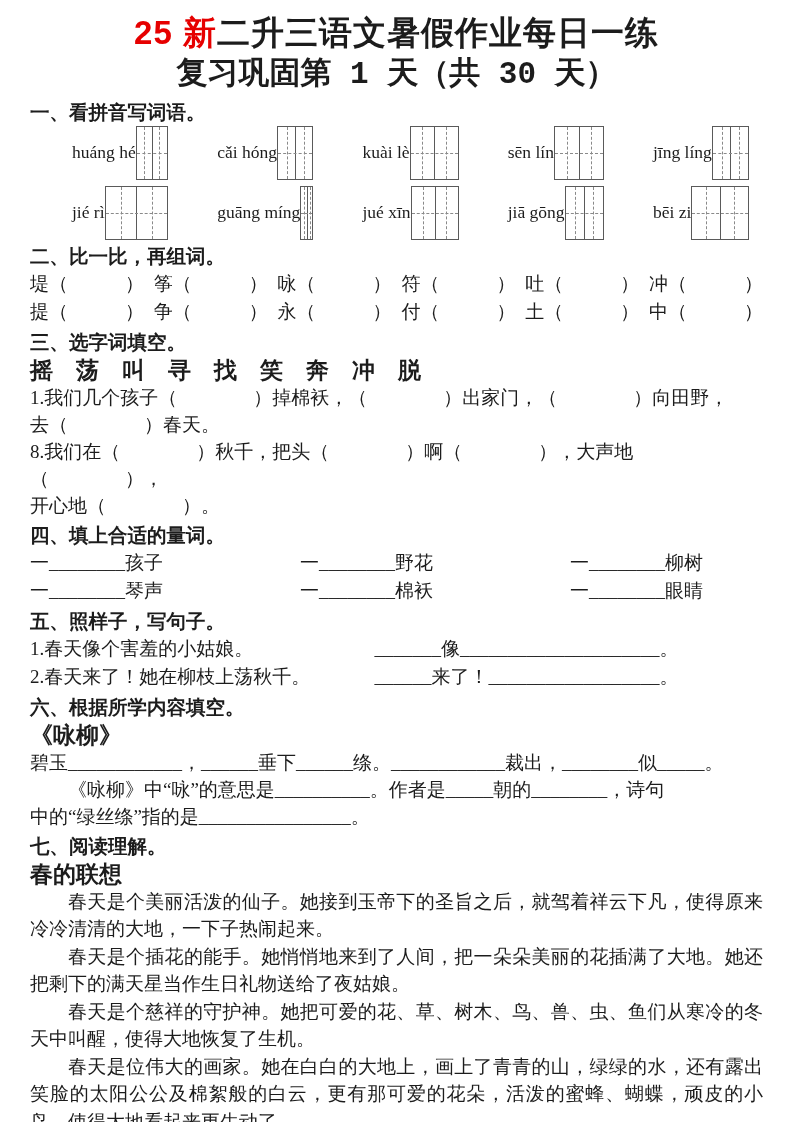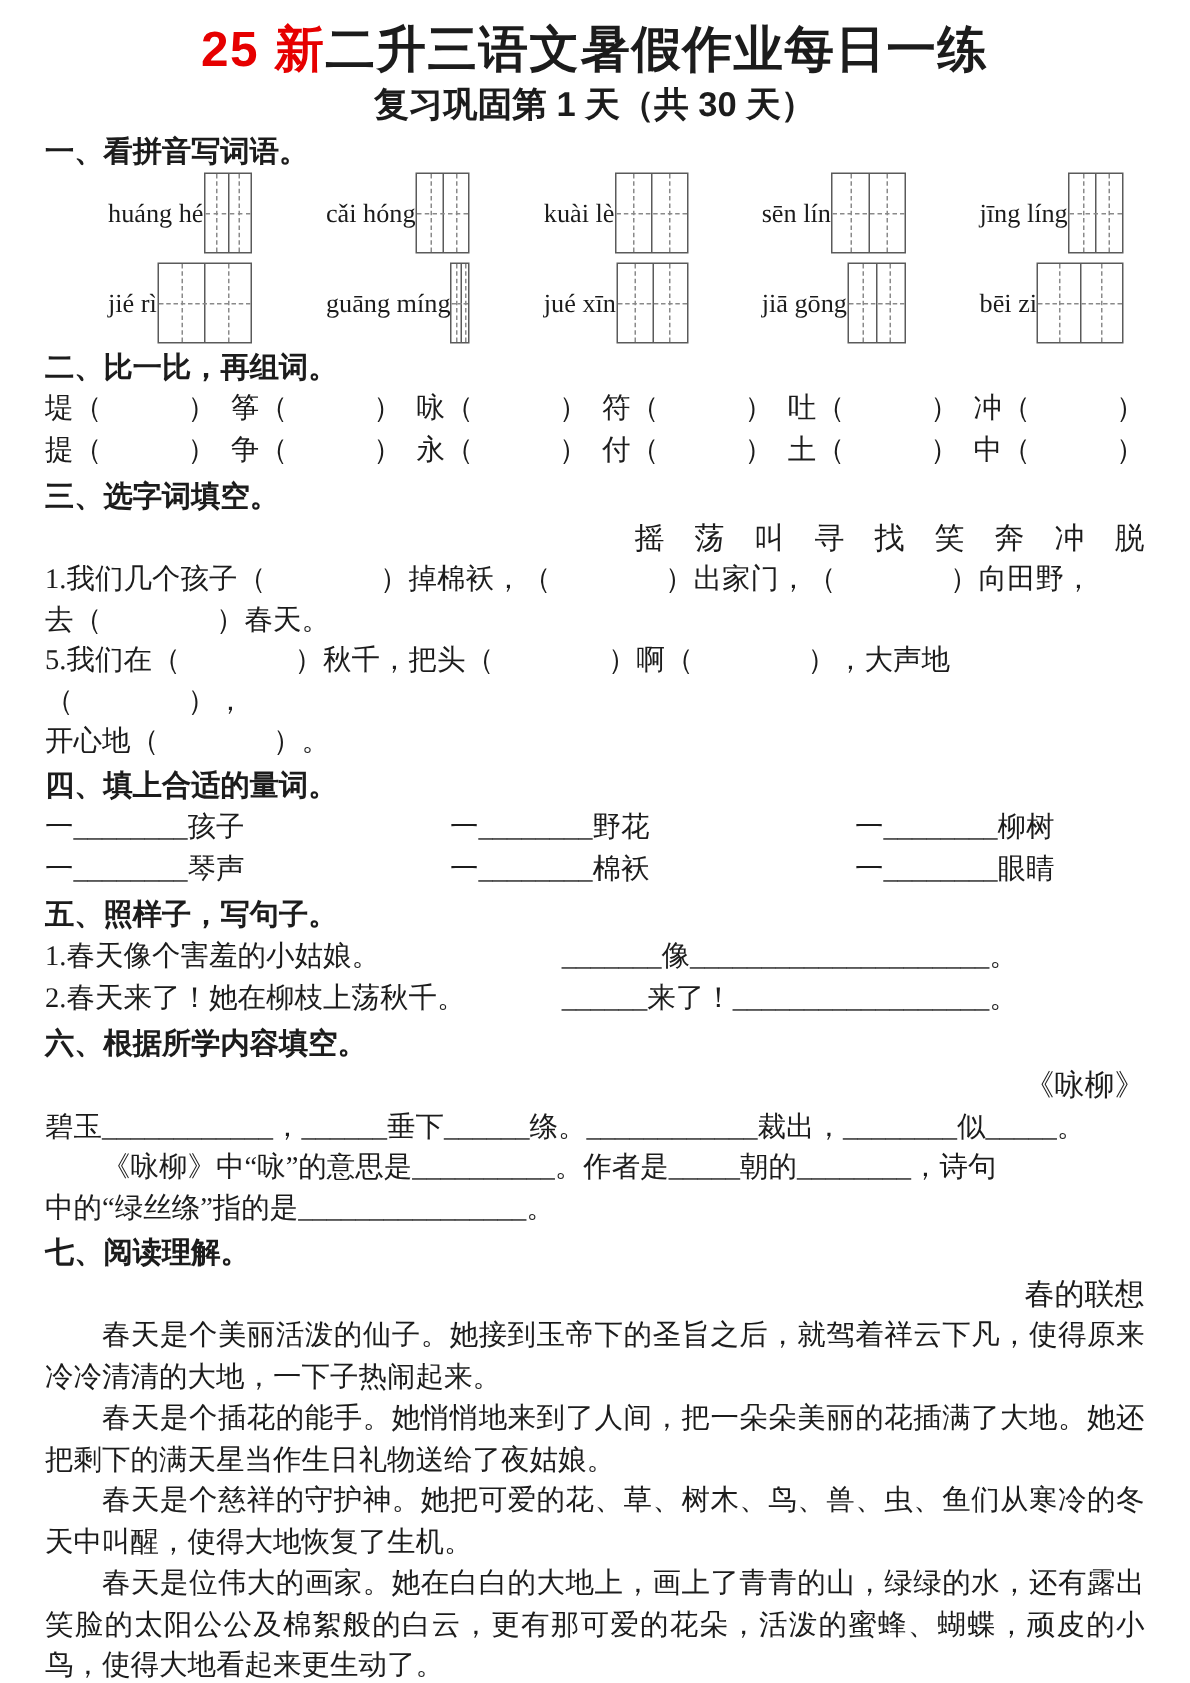--- a/index.html
+++ b/index.html
@@ -13,22 +13,22 @@
     padding:12px 30px 0 30px;
     display:flex;flex-direction:column;
   }
   
   .main-title{
     text-align:center;font-family:"Liberation Sans","DejaVu Sans",sans-serif;
     font-weight:900;font-size:33px;line-height:1.25;letter-spacing:1px;
   }
   .main-title .red{color:#e60000;}
   .sub-title{
-    text-align:center;font-family:Liberation Sans, sans-serif;
-    font-weight:900;font-size:23px;line-height:1.3;margin-top:2px;
+    text-align:center;font-family:Liberation Mono, monospace;
+    font-weight:900;font-size:31px;line-height:1.3;margin-top:2px;
   }
   .sec-head{
     font-family:"Liberation Sans","DejaVu Sans",sans-serif;
     font-weight:900;font-size:19.5px;line-height:28px;margin-top:2px;
   }
   
   .pw-row{
     display:flex;justify-content:space-between;
     margin:0 14px 0 42px;
   }
@@ -46,22 +46,22 @@
   .tb-cell.left{left:0;border-right:1.4px solid #5a5a5a;}
   .tb-cell.right{right:0;}
   .tb-cell::before{ 
     content:"";position:absolute;top:0;bottom:0;left:50%;
     border-left:1.3px dashed #8a8a8a;
   }
   
   .t-line{line-height:27px;}
   .flex-row{display:flex;justify-content:space-between;line-height:28px;}
   .center-bold{
-    text-align:right;font-family:"Liberation Sans","DejaVu Sans",sans-serif;
-    font-weight:400;font-size:20px;line-height:28px;
+    text-align:left;font-family:"Liberation Sans","DejaVu Sans",sans-serif;
+    font-weight:700;font-size:23px;line-height:28px;
   }
   .passage p{margin:0;text-indent:2em;text-align:justify;line-height:27.5px;}
   .sec5-wrap{display:flex;}
   .sec5-left{width:47%;}
   .sec5-right{width:53%;}
   .sec5-left div,.sec5-right div{line-height:28px;white-space:nowrap;}
 </style>
 </head>
 <body>
 
@@ -165,21 +165,21 @@
     <span>永（　　　）</span>
     <span>付（　　　）</span>
     <span>土（　　　）</span>
     <span>中（　　　）</span>
   </div>
 
   <div class="sec-head">三、选字词填空。</div>
   <div class="center-bold">摇　荡　叫　寻　找　笑　奔　冲　脱</div>
   <div class="t-line">1.我们几个孩子（　　　　）掉棉袄，（　　　　）出家门，（　　　　）向田野，</div>
   <div class="t-line">去（　　　　）春天。</div>
-  <div class="t-line">5.我们在（　　　　）秋千，把头（　　　　）啊（　　　　），大声地（　　　　），</div>
+  <div class="t-line">8.我们在（　　　　）秋千，把头（　　　　）啊（　　　　），大声地（　　　　），</div>
   <div class="t-line">开心地（　　　　）。</div>
 
   <div class="sec-head">四、填上合适的量词。</div>
   <div class="flex-row" style="padding-right:60px;">
     <span>一________孩子</span>
     <span>一________野花</span>
     <span>一________柳树</span>
   </div>
   <div class="flex-row" style="padding-right:60px;gap:22px;">
     <span>一________琴声</span>

